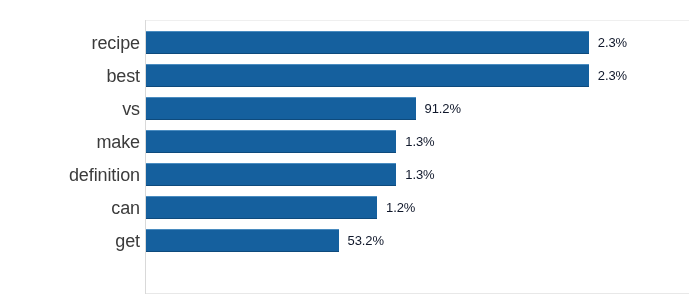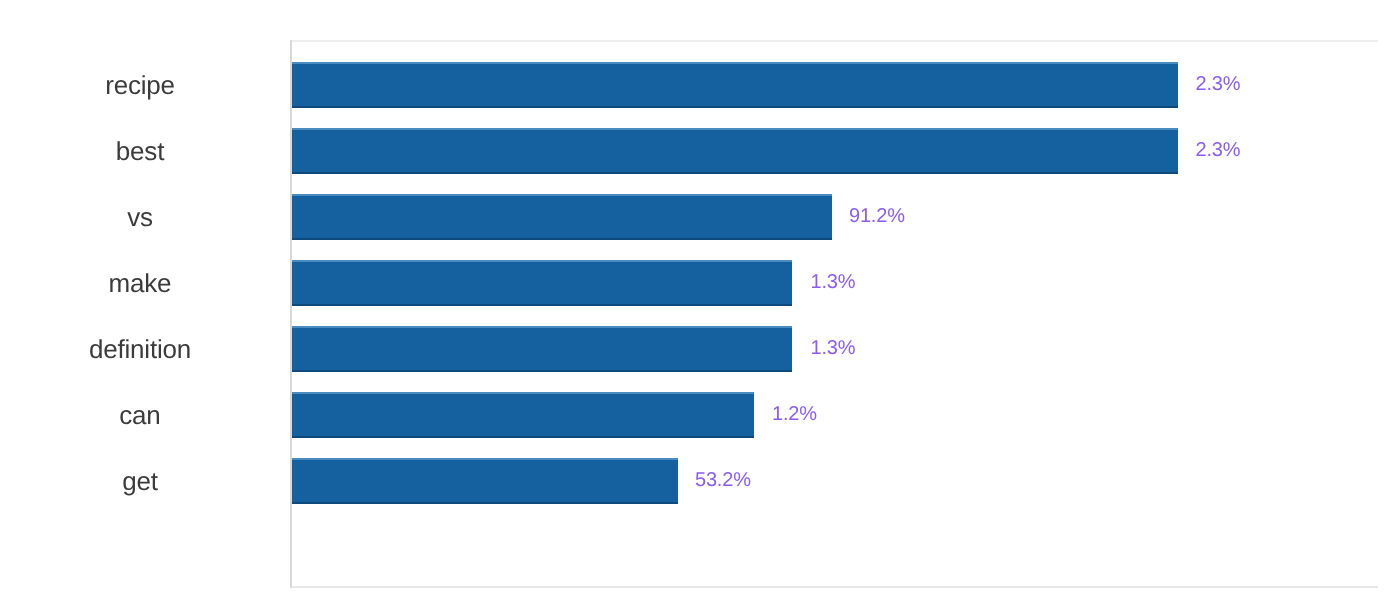--- a/index.html
+++ b/index.html
@@ -55,23 +55,23 @@
     width: 700px;
   }
   .row {
     position: relative;
     height: 33px;
     display: flex;
     align-items: center;
   }
   .cat-label {
     width: 140px;
-    text-align: center;
+    text-align: right;
     padding-right: 0px;
-    font-size: 13px;
+    font-size: 18px;
     color: #3b3b3b;
     letter-spacing: -0.1px;
     white-space: nowrap;
     line-height: 1;
   }
   .bar-area {
     position: relative;
     flex: 1 1 auto;
     height: 33px;
     margin-left: 6px;
@@ -80,22 +80,22 @@
   }
   .bar {
     height: 23px;
     background: #15609E;
     border-top: 1px solid #4a8cc0;
     border-bottom: 1px solid #0e4a7c;
     box-sizing: border-box;
     flex: 0 0 auto;
   }
   .val-label {
-    font-size: 10px;
-    color: #8b5cf6;
+    font-size: 13px;
+    color: #0f172a;
     margin-left: 9px;
     white-space: nowrap;
     line-height: 1;
     letter-spacing: -0.1px;
   }
 </style>
 </head>
 <body>
 
 <div id="chart-root">

